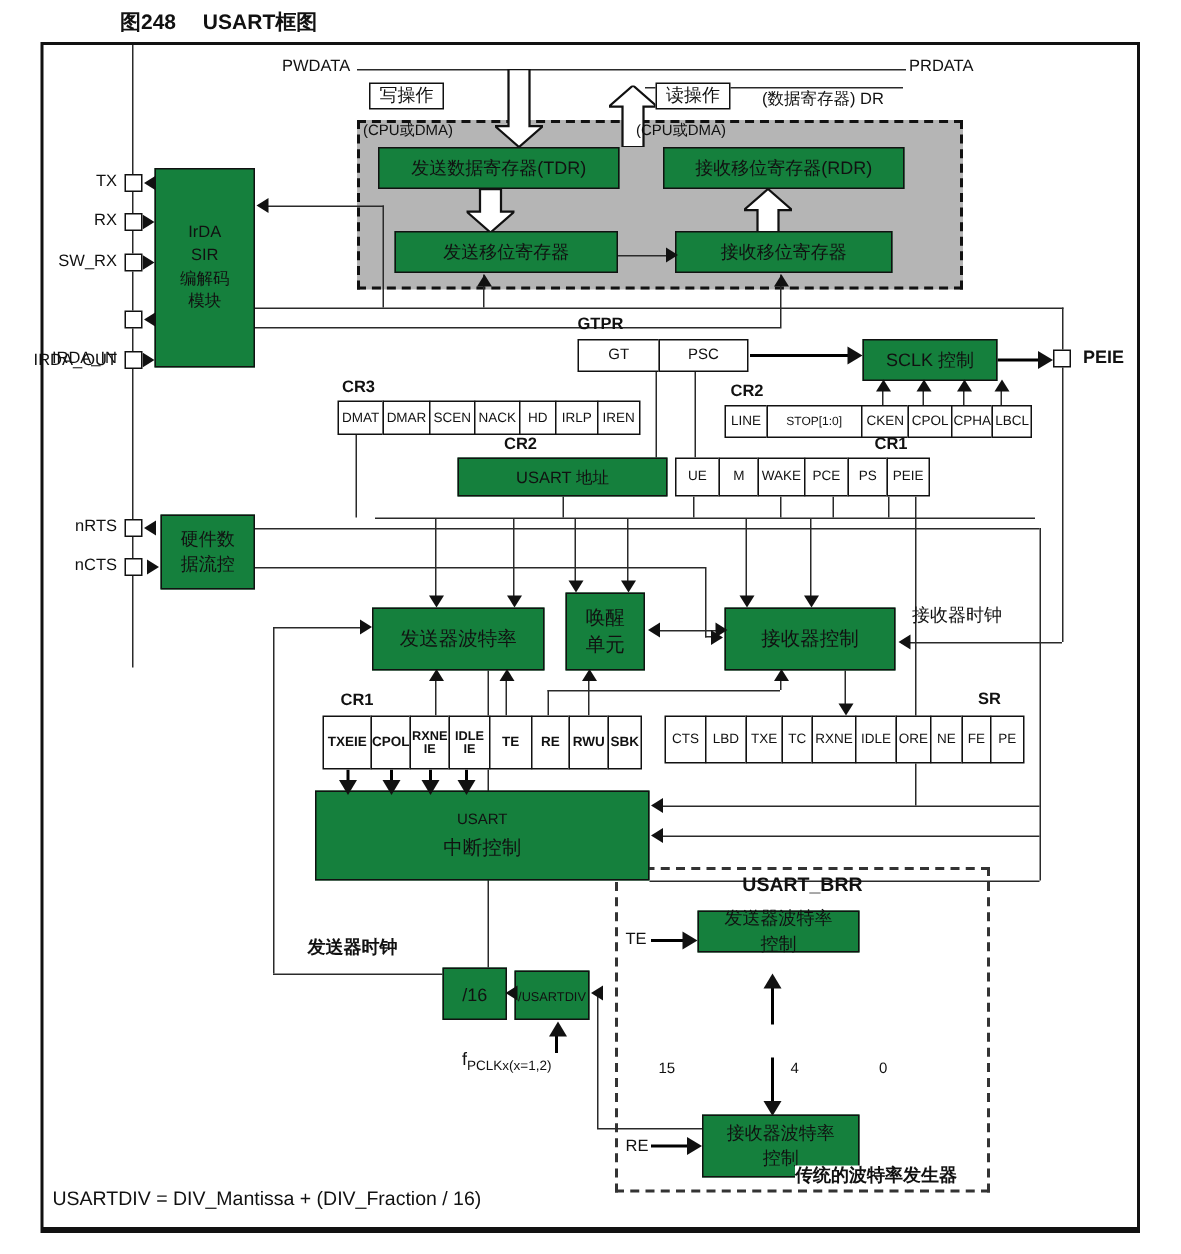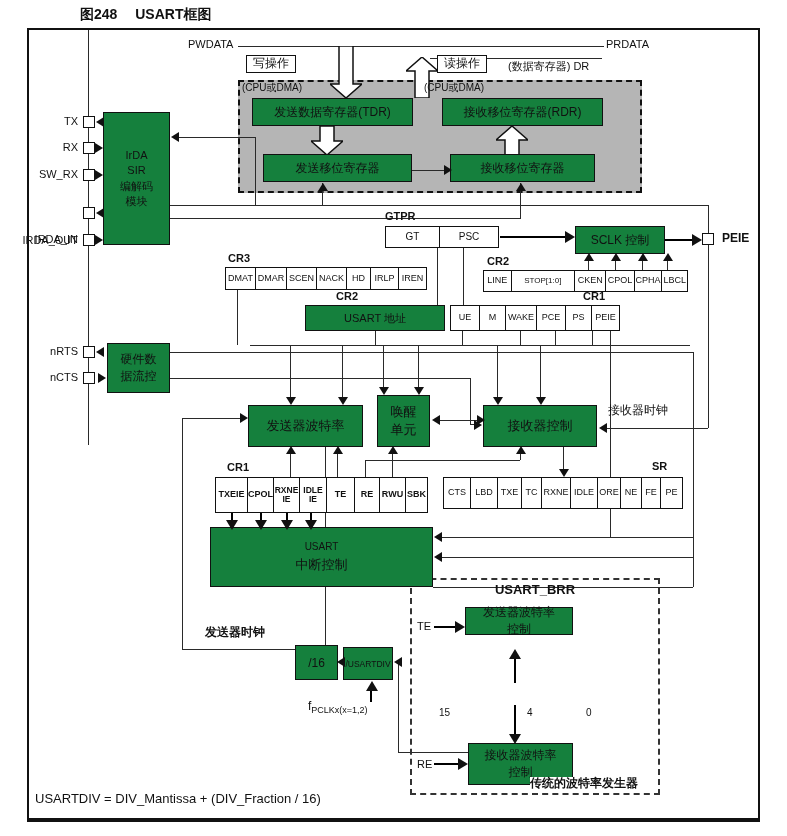--- a/index.html
+++ b/index.html
@@ -292,21 +292,21 @@
   <div class="bx ml" style="left:468px;top:743px;width:105px;height:42px;font-size:12px;">接收器波特率
 控制</div>
   <div class="lb" style="left:417px;top:758px;font-size:11px;">RE</div>
   <div class="hl b2h" style="left:434px;top:763px;width:25px;"></div>
   <div class="t tr bigr" style="left:458px;top:758px;"></div>
   <div class="lb bold" style="left:530px;top:777px;font-size:12px;background:#fff;">传统的波特率发生器</div>
   <div class="hl" style="left:398px;top:752px;width:70px;"></div>
   <div class="vl" style="left:398px;top:662px;height:90px;"></div>
   <div class="t tl" style="left:394px;top:657px;"></div>
 
-  <div class="lb bold" style="left:205px;top:626px;font-size:12px;">发送器时钟</div>
+  <div class="lb bold" style="left:205px;top:626px;font-size:12px;font-family:Liberation Mono, monospace;">发送器时钟</div>
   <div class="bx" style="left:295px;top:645px;width:43px;height:35px;font-size:12px;">/16</div>
   <div class="bx" style="left:343px;top:647px;width:50px;height:33px;font-size:8.5px;">/USARTDIV</div>
   <div class="t tl" style="left:337px;top:657px;"></div>
   <div class="hl" style="left:182px;top:649px;width:113px;"></div>
   <div class="vl" style="left:182px;top:418px;height:231px;"></div>
   <div class="hl" style="left:182px;top:418px;width:62px;"></div>
   <div class="t tr" style="left:240px;top:413px;"></div>
   <div class="vl" style="left:325px;top:447px;height:198px;"></div>
 
   <div class="lb" style="left:308px;top:700px;font-size:12px;"><span>f</span><sub>PCLKx(x=1,2)</sub></div>

